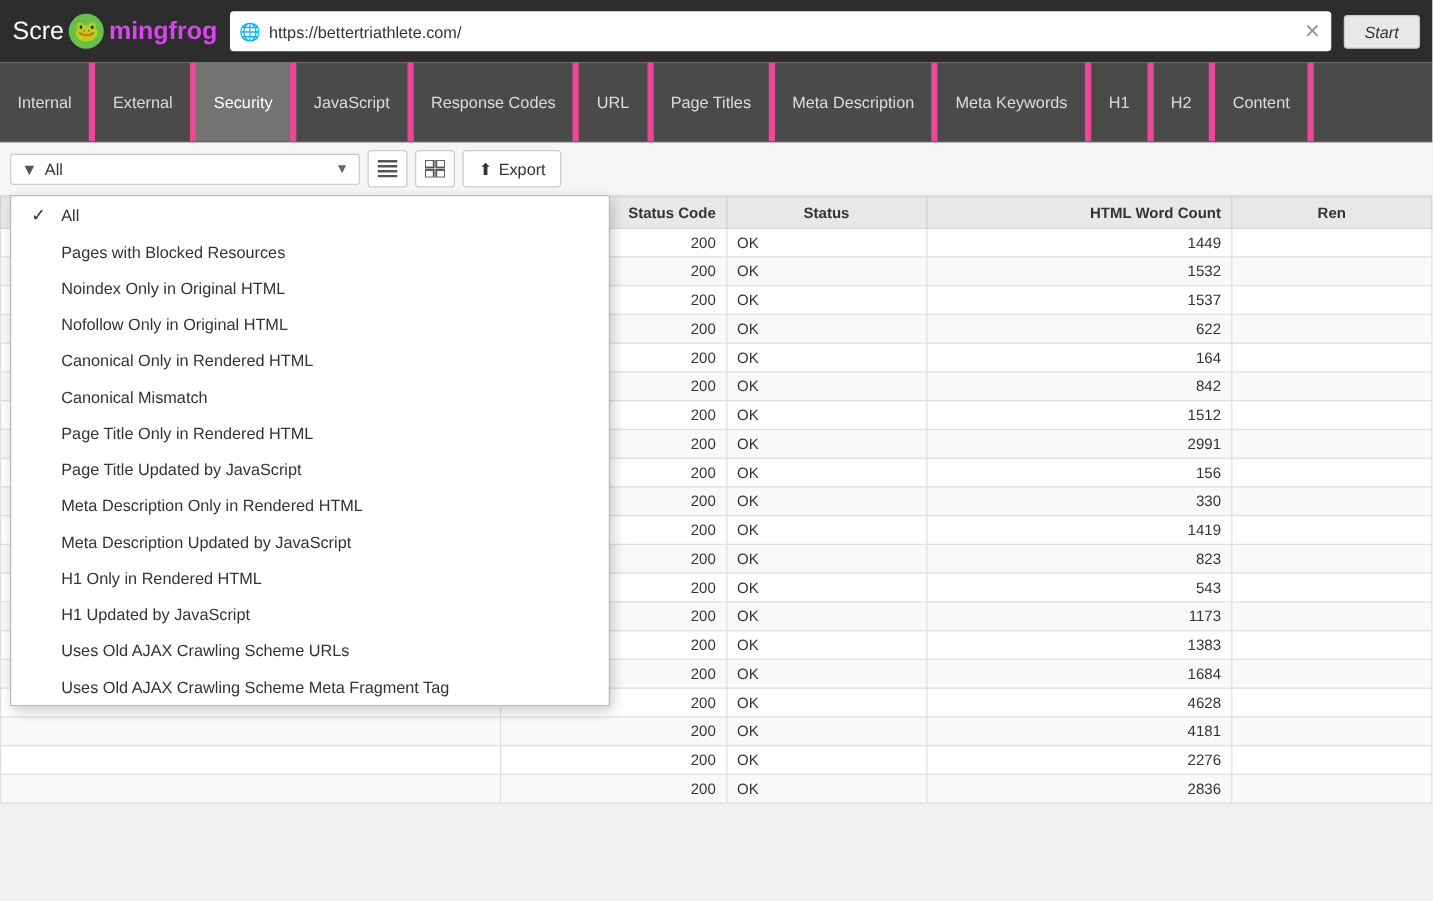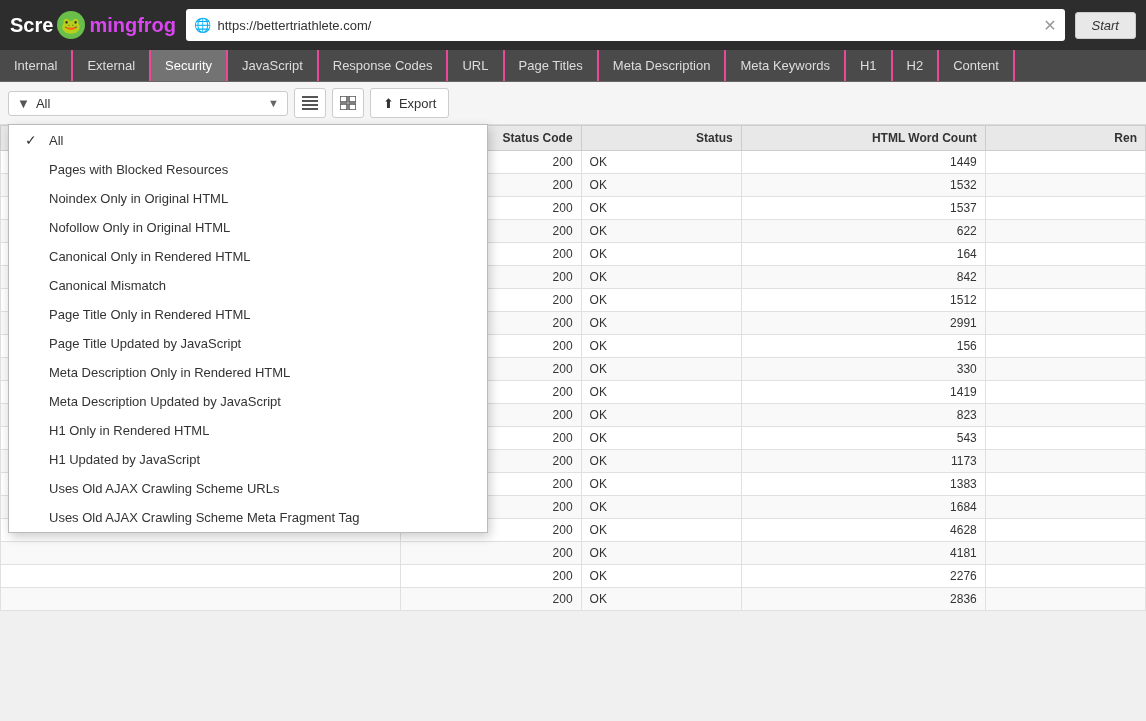--- a/index.html
+++ b/index.html
@@ -66,25 +66,25 @@
       font-style: italic;
     }
 
     
     .nav-tabs {
       display: flex;
       background: #4a4a4a;
       border-bottom: 1px solid #666;
     }
     .nav-tab {
-      padding: 8px 14px;
+      padding: 24px 14px;
       color: #ddd;
       cursor: pointer;
       font-size: 13px;
-      border-right: 2px solid #ec4899;
+      border-right: 5px solid #ec4899;
       white-space: nowrap;
     }
     .nav-tab.active {
       background: #737373;
       color: white;
     }
 
     
     .toolbar {
       display: flex;
@@ -145,21 +145,21 @@
     }
     table {
       border-collapse: collapse;
       width: 100%;
       min-width: 800px;
     }
     thead th {
       background: #e8e8e8;
       border: 1px solid #ccc;
       padding: 5px 8px;
-      text-align: right;
+      text-align: center;
       font-size: 12px;
       font-weight: bold;
       color: #333;
       white-space: nowrap;
       position: sticky;
       top: 0;
       z-index: 2;
     }
     tbody tr:nth-child(even) { background: #f9f9f9; }
     tbody tr:nth-child(odd) { background: white; }
@@ -203,21 +203,21 @@
     .dropdown-item.all-item {
       font-weight: normal;
     }
     .check-icon { font-size: 14px; min-width: 16px; }
   </style>
 </head>
 <body>
 
 <div class="top-bar">
   <div class="logo">
-    <span style="color:white;font-size:20px;font-weight:bold;">Scre</span>
+    <span style="color:white;font-size:20px;font-weight:normal;">Scre</span>
     <div class="logo-frog">🐸</div>
     <span style="color:#d946ef;font-size:20px;font-weight:bold;">mingfrog</span>
   </div>
   <div class="url-bar">
     <span class="url-icon">🌐</span>
     <input class="url-input" type="text" value="https://bettertriathlete.com/" style="">
     <span class="url-clear">✕</span>
   </div>
   <button class="start-btn">Start</button>
 </div>

